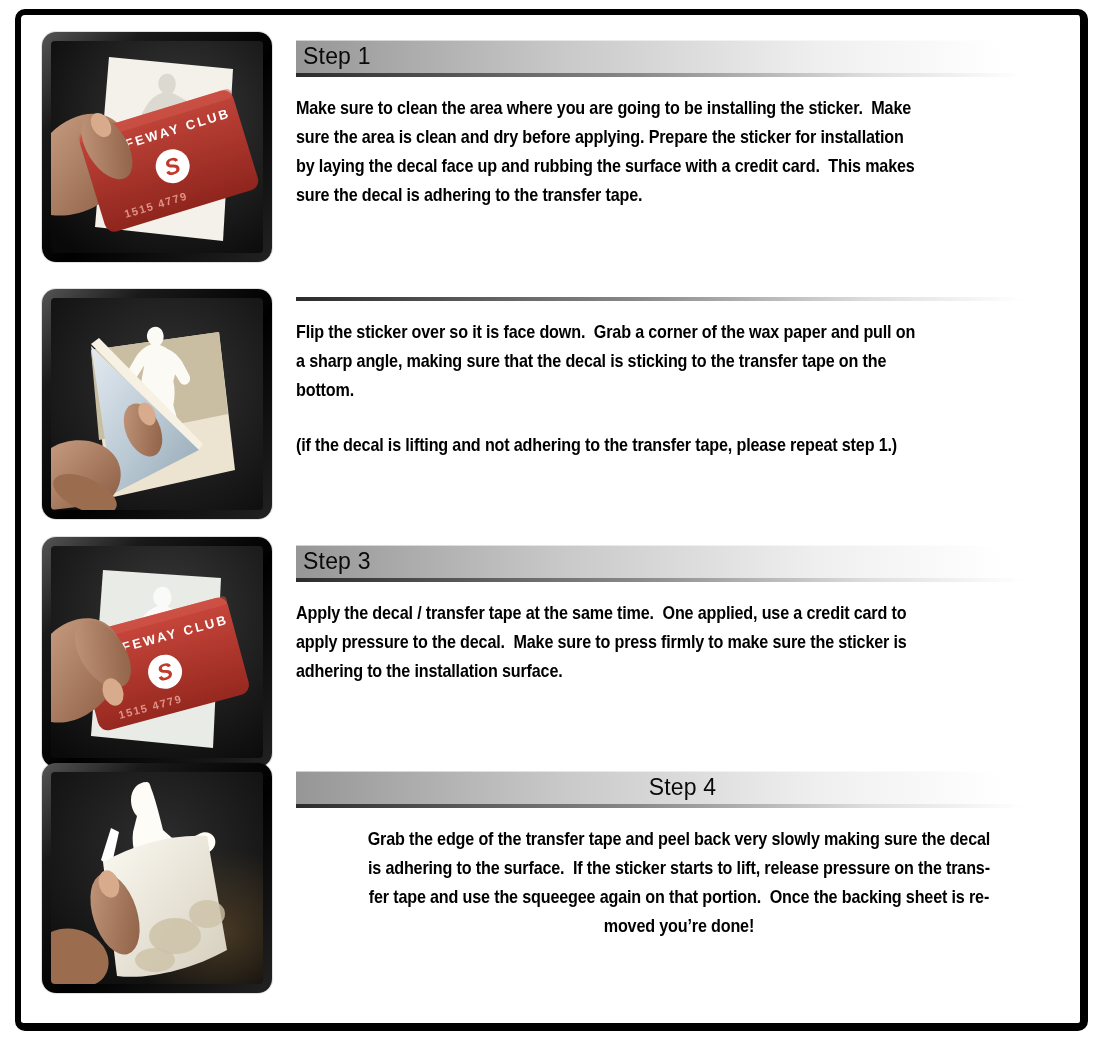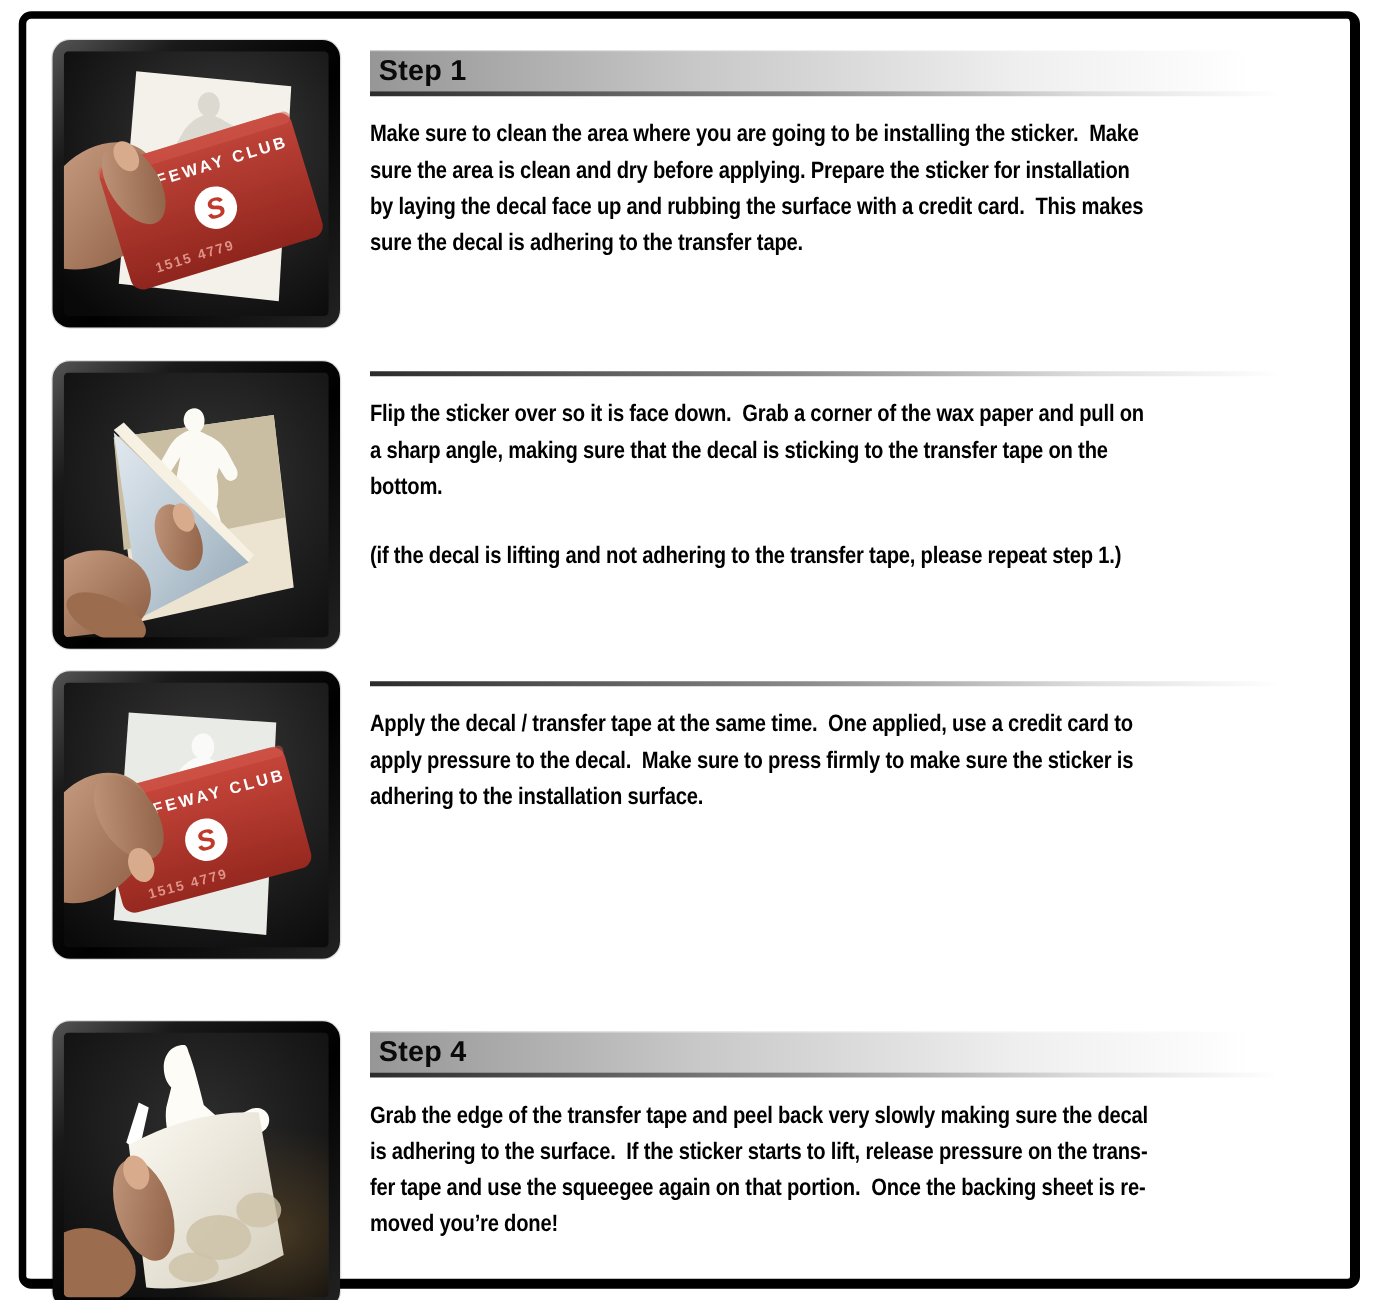--- a/index.html
+++ b/index.html
@@ -40,21 +40,21 @@
 
   
   .step-bar {
     height: 33px;
     background: linear-gradient(to right,
       var(--header-gradient-start, #969696) 0%,
       #c9c9c9 35%, #efefef 68%, #ffffff 92%);
     box-shadow: inset 0 1px 0 rgba(255,255,255,.55);
   }
   .step-bar .step-title {
-    font-size: 23px; font-weight: bold; color: #0a0a0a;
+    font-size: 23px; font-weight: normal; color: #0a0a0a;
     line-height: 33px; padding-left: 7px;
     letter-spacing: 0.2px;
   }
   .step-underline {
     height: 4px;
     background: linear-gradient(to right,
       var(--header-underline, #2b2b2b) 0%,
       #8a8a8a 45%, #dedede 75%, #ffffff 95%);
   }
 
@@ -201,30 +201,33 @@
           <circle cx="0" cy="8" r="17" fill="#ffffff"></circle>
           <text x="-8" y="16" fill="#c0392b" font-size="23" font-style="italic">S</text>
           <text x="-56" y="42" fill="#df9287" font-size="11" letter-spacing="1.5">1515 4779</text>
         </g>
         <path d="M0,88 C16,72 42,66 58,80 C74,94 76,120 64,140 C50,164 24,180 0,176 Z" fill="url(#p3skin)"></path>
         <ellipse cx="52" cy="108" rx="22" ry="38" transform="rotate(-34 52 108)" fill="url(#p3skin)"></ellipse>
         <ellipse cx="62" cy="146" rx="10" ry="14" transform="rotate(-20 62 146)" fill="#d8ab8c"></ellipse>
       </svg>
     </div>
     <div class="step-content">
+      <div class="step-bar">
+        <div class="step-title">Step 3</div>
+      </div>
       <div class="step-underline"></div>
       <div class="copy">
         <p>Apply the decal / transfer tape at the same time.  One applied, use a credit card to
 apply pressure to the decal.  Make sure to press firmly to make sure the sticker is
 adhering to the installation surface.</p>
       </div>
     </div>
   </div>
 
-  <div class="step-row" style="top:802px;">
+  <div class="step-row" style="top:748px;text-align:center;">
     <div class="photo">
       <svg viewBox="0 0 212 212">
         <defs>
           <radialGradient id="p4bg" cx="50%" cy="35%" r="85%">
             <stop offset="0%" stop-color="#2e2e2e"></stop>
               <stop offset="100%" stop-color="#080808"></stop>
           </radialGradient>
           <radialGradient id="p4glow" cx="50%" cy="50%" r="50%">
             <stop offset="0%" stop-color="#5a4628" stop-opacity="0.7"></stop>
               <stop offset="100%" stop-color="#5a4628" stop-opacity="0"></stop>

